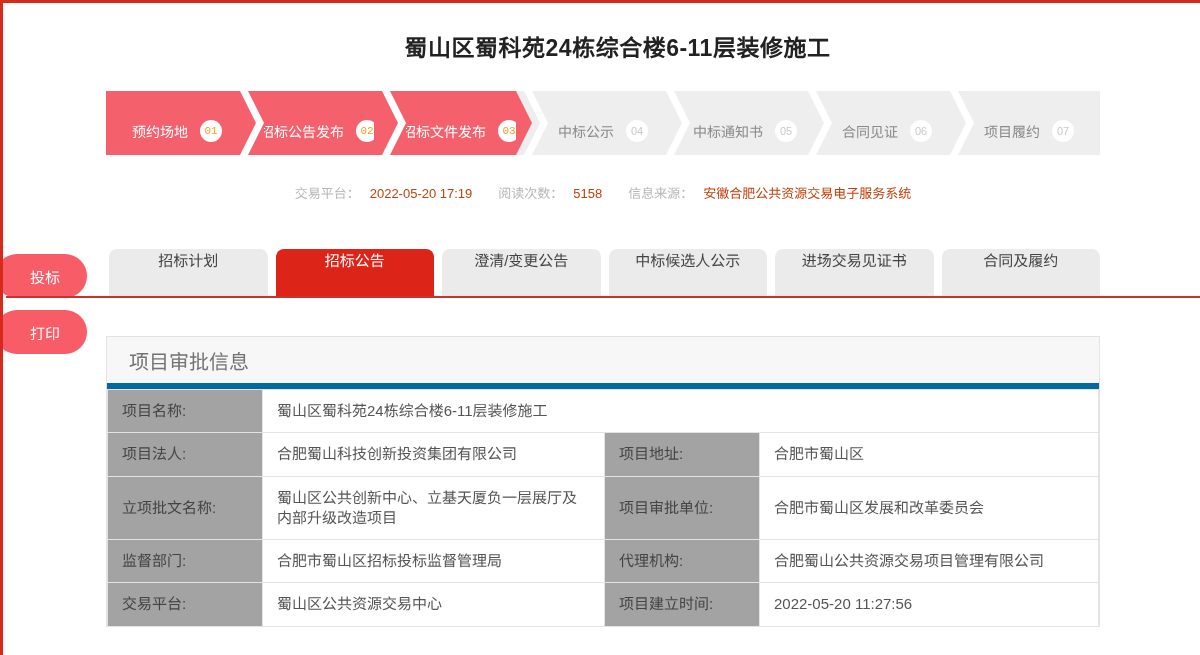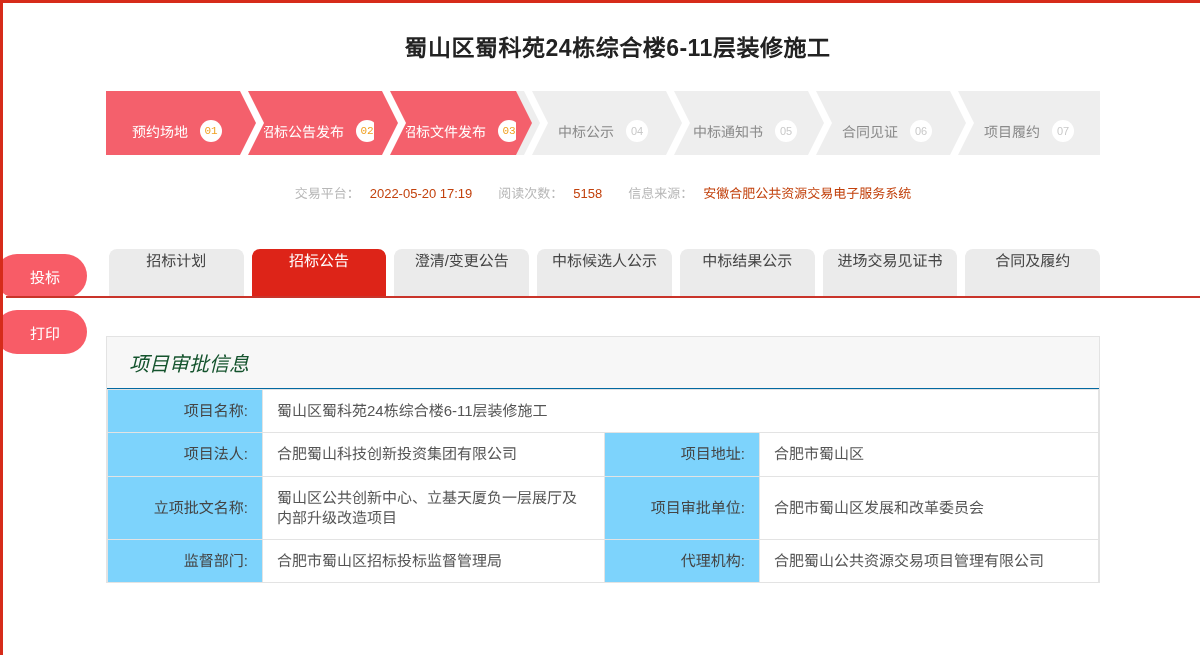--- a/index.html
+++ b/index.html
@@ -156,46 +156,44 @@
     left: 103px;
     top: 333px;
     width: 994px;
     border: 1px solid #e3e3e3;
     border-bottom: none;
     background: #ffffff;
   }
   .card-head {
     height: 52px;
     background: #f7f7f7;
-    border-bottom: 1px solid #0369a1;
+    border-bottom: 6px solid #0369a1;
     display: flex;
     align-items: center;
     padding-left: 22px;
     font-size: 20px;
-    color: #14532d;
-    font-style: italic;
+    color: #737373;
   }
 
   
   table.info {
     width: 100%;
     border-collapse: collapse;
     table-layout: fixed;
     font-size: 15px;
   }
   table.info td {
     border: 1px solid #e3e3e3;
     padding: 11px 14px;
     vertical-align: middle;
     line-height: 1.35;
     color: #555555;
   }
   table.info td.lab {
-    background: #7dd3fc;
-    text-align: right;
+    background: #a3a3a3;
     color: #444444;
     white-space: nowrap;
   }
   table.info td.val {
     background: #ffffff;
     text-align: left;
     color: #555555;
     word-break: break-all;
   }
   .c-lab-l { width: 155px; }
@@ -287,23 +285,20 @@
         <span>招标计划</span>
       </div>
       <div class="tab active">
         <span>招标公告</span>
       </div>
       <div class="tab">
         <span>澄清/变更公告</span>
       </div>
       <div class="tab">
         <span>中标候选人公示</span>
-      </div>
-      <div class="tab">
-        <span>中标结果公示</span>
       </div>
       <div class="tab">
         <span>进场交易见证书</span>
       </div>
       <div class="tab">
         <span>合同及履约</span>
       </div>
     </div>
   <div class="tabs-underline"></div>
 
@@ -332,17 +327,23 @@
             <td class="val">蜀山区公共创新中心、立基天厦负一层展厅及内部升级改造项目</td>
             <td class="lab">项目审批单位:</td>
             <td class="val">合肥市蜀山区发展和改革委员会</td>
           </tr>
           <tr>
             <td class="lab">监督部门:</td>
             <td class="val">合肥市蜀山区招标投标监督管理局</td>
             <td class="lab">代理机构:</td>
             <td class="val">合肥蜀山公共资源交易项目管理有限公司</td>
           </tr>
+          <tr>
+            <td class="lab">交易平台:</td>
+            <td class="val">蜀山区公共资源交易中心</td>
+            <td class="lab">项目建立时间:</td>
+            <td class="val">2022-05-20 11:27:56</td>
+          </tr>
         </tbody>
     </table>
   </div>
 
 </div>
 
 </body></html>

